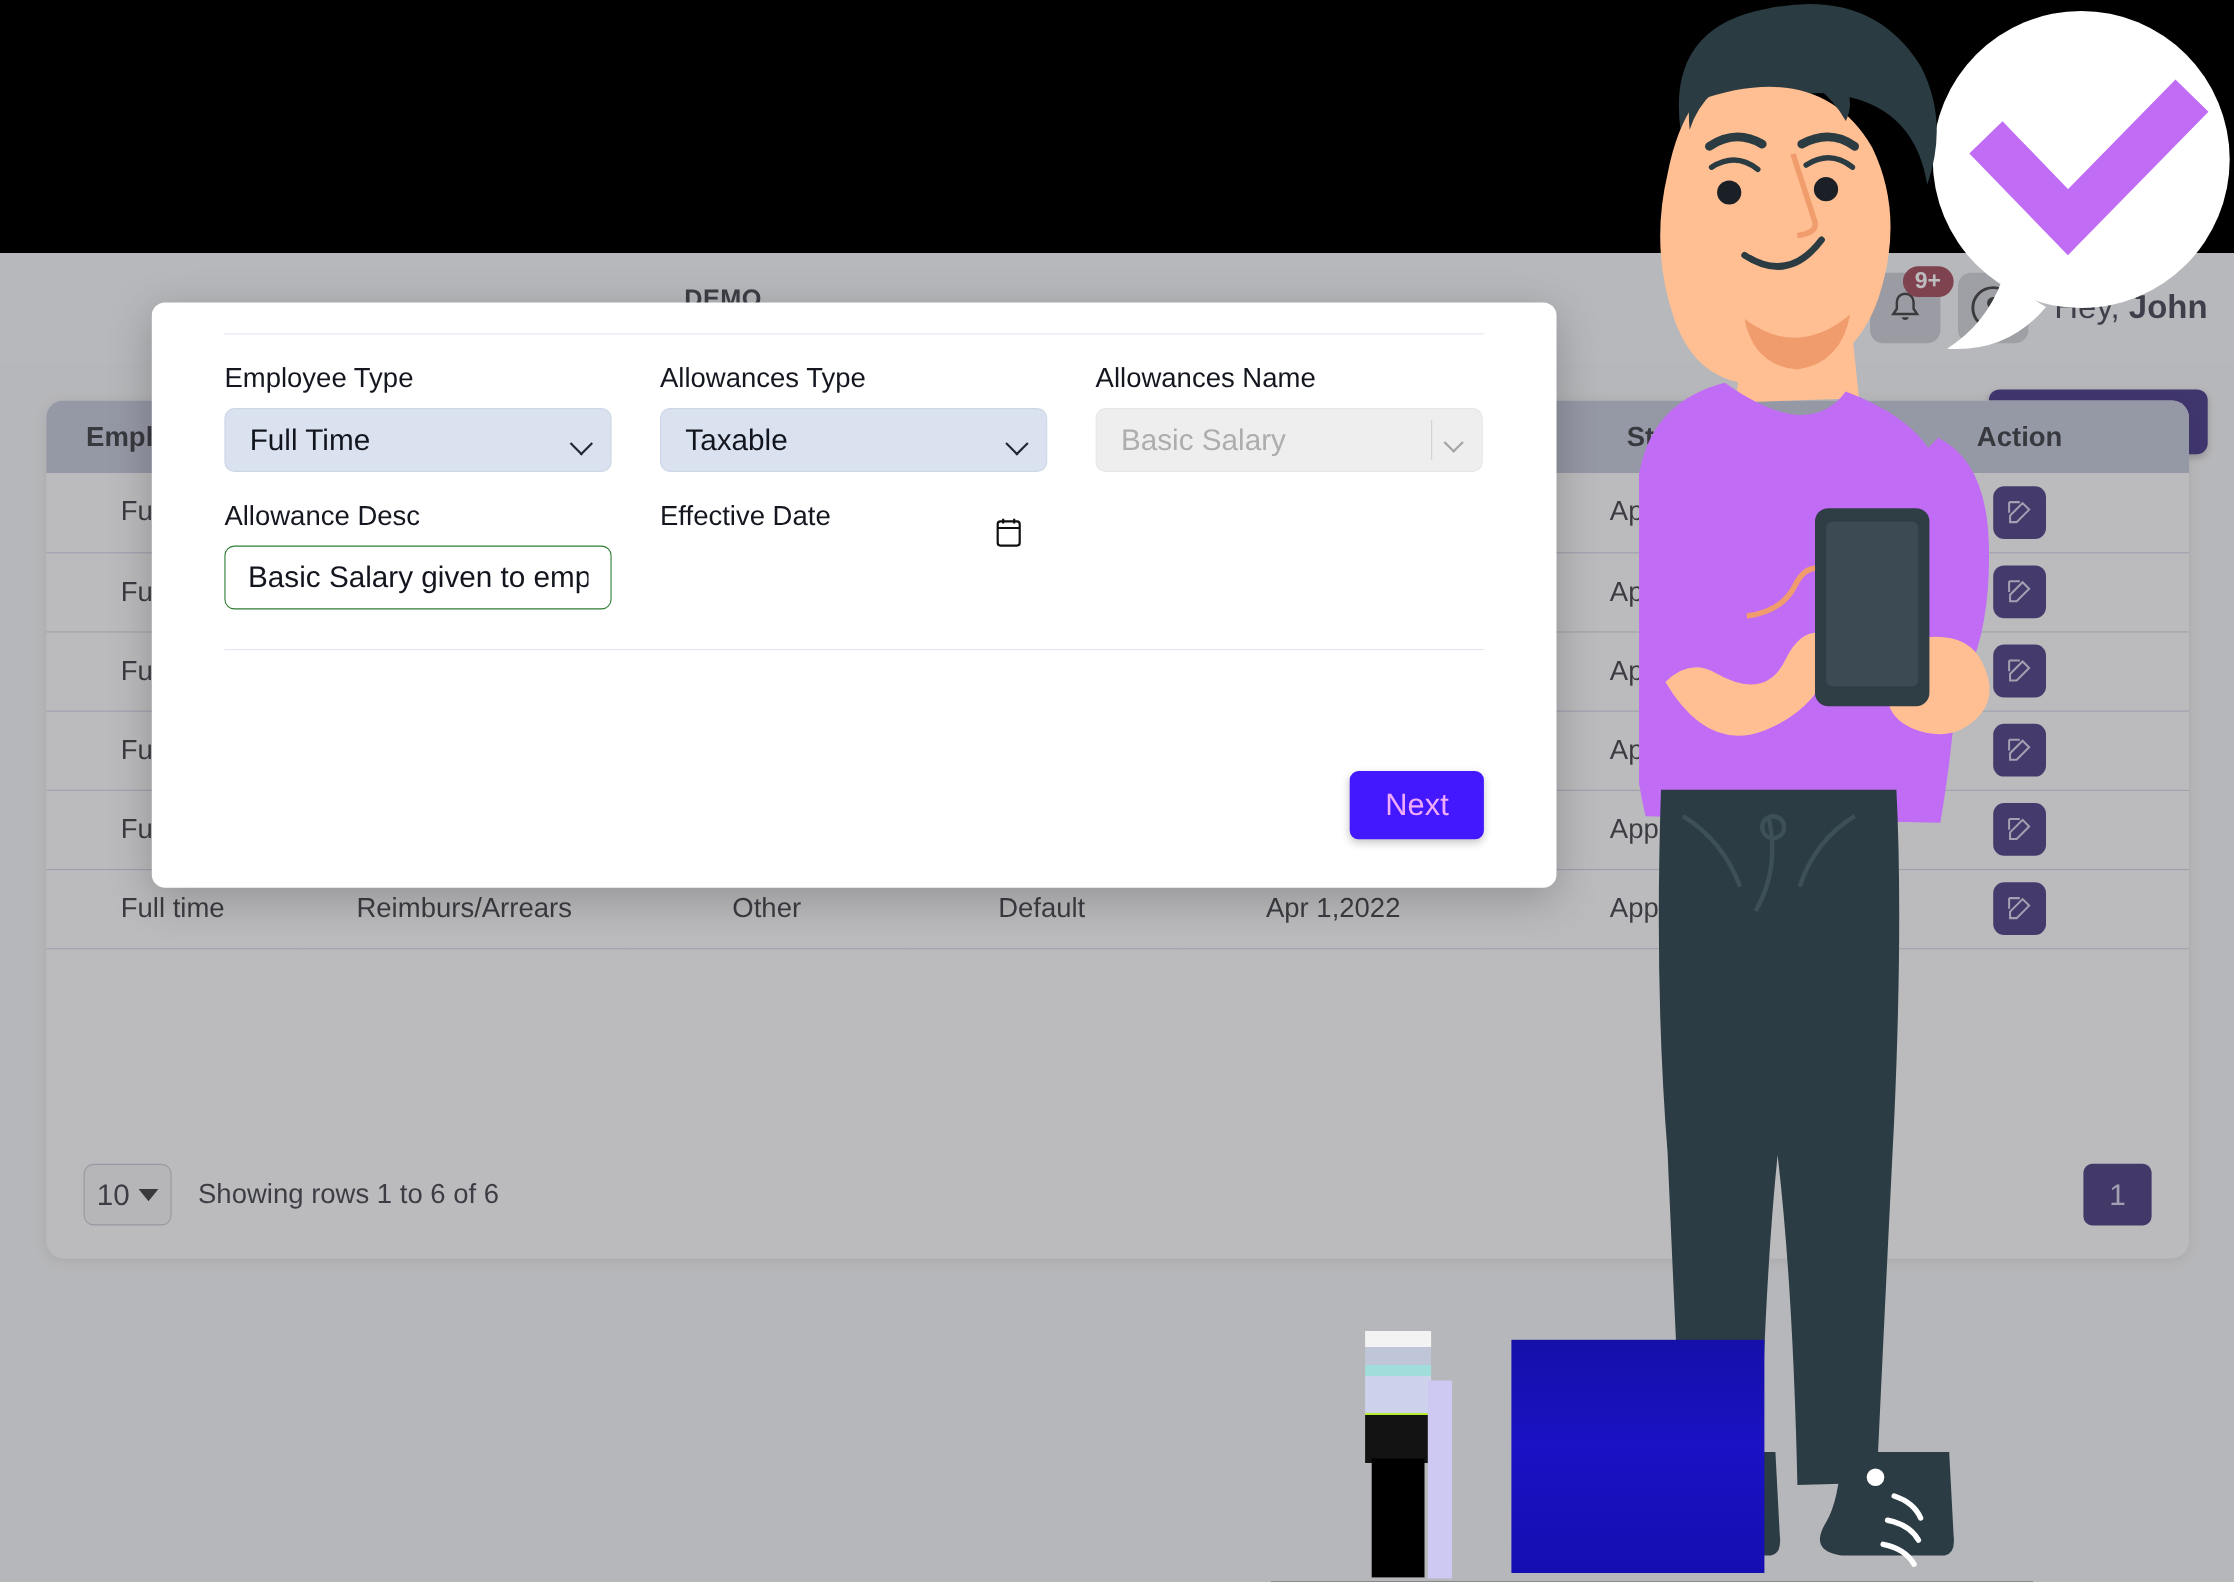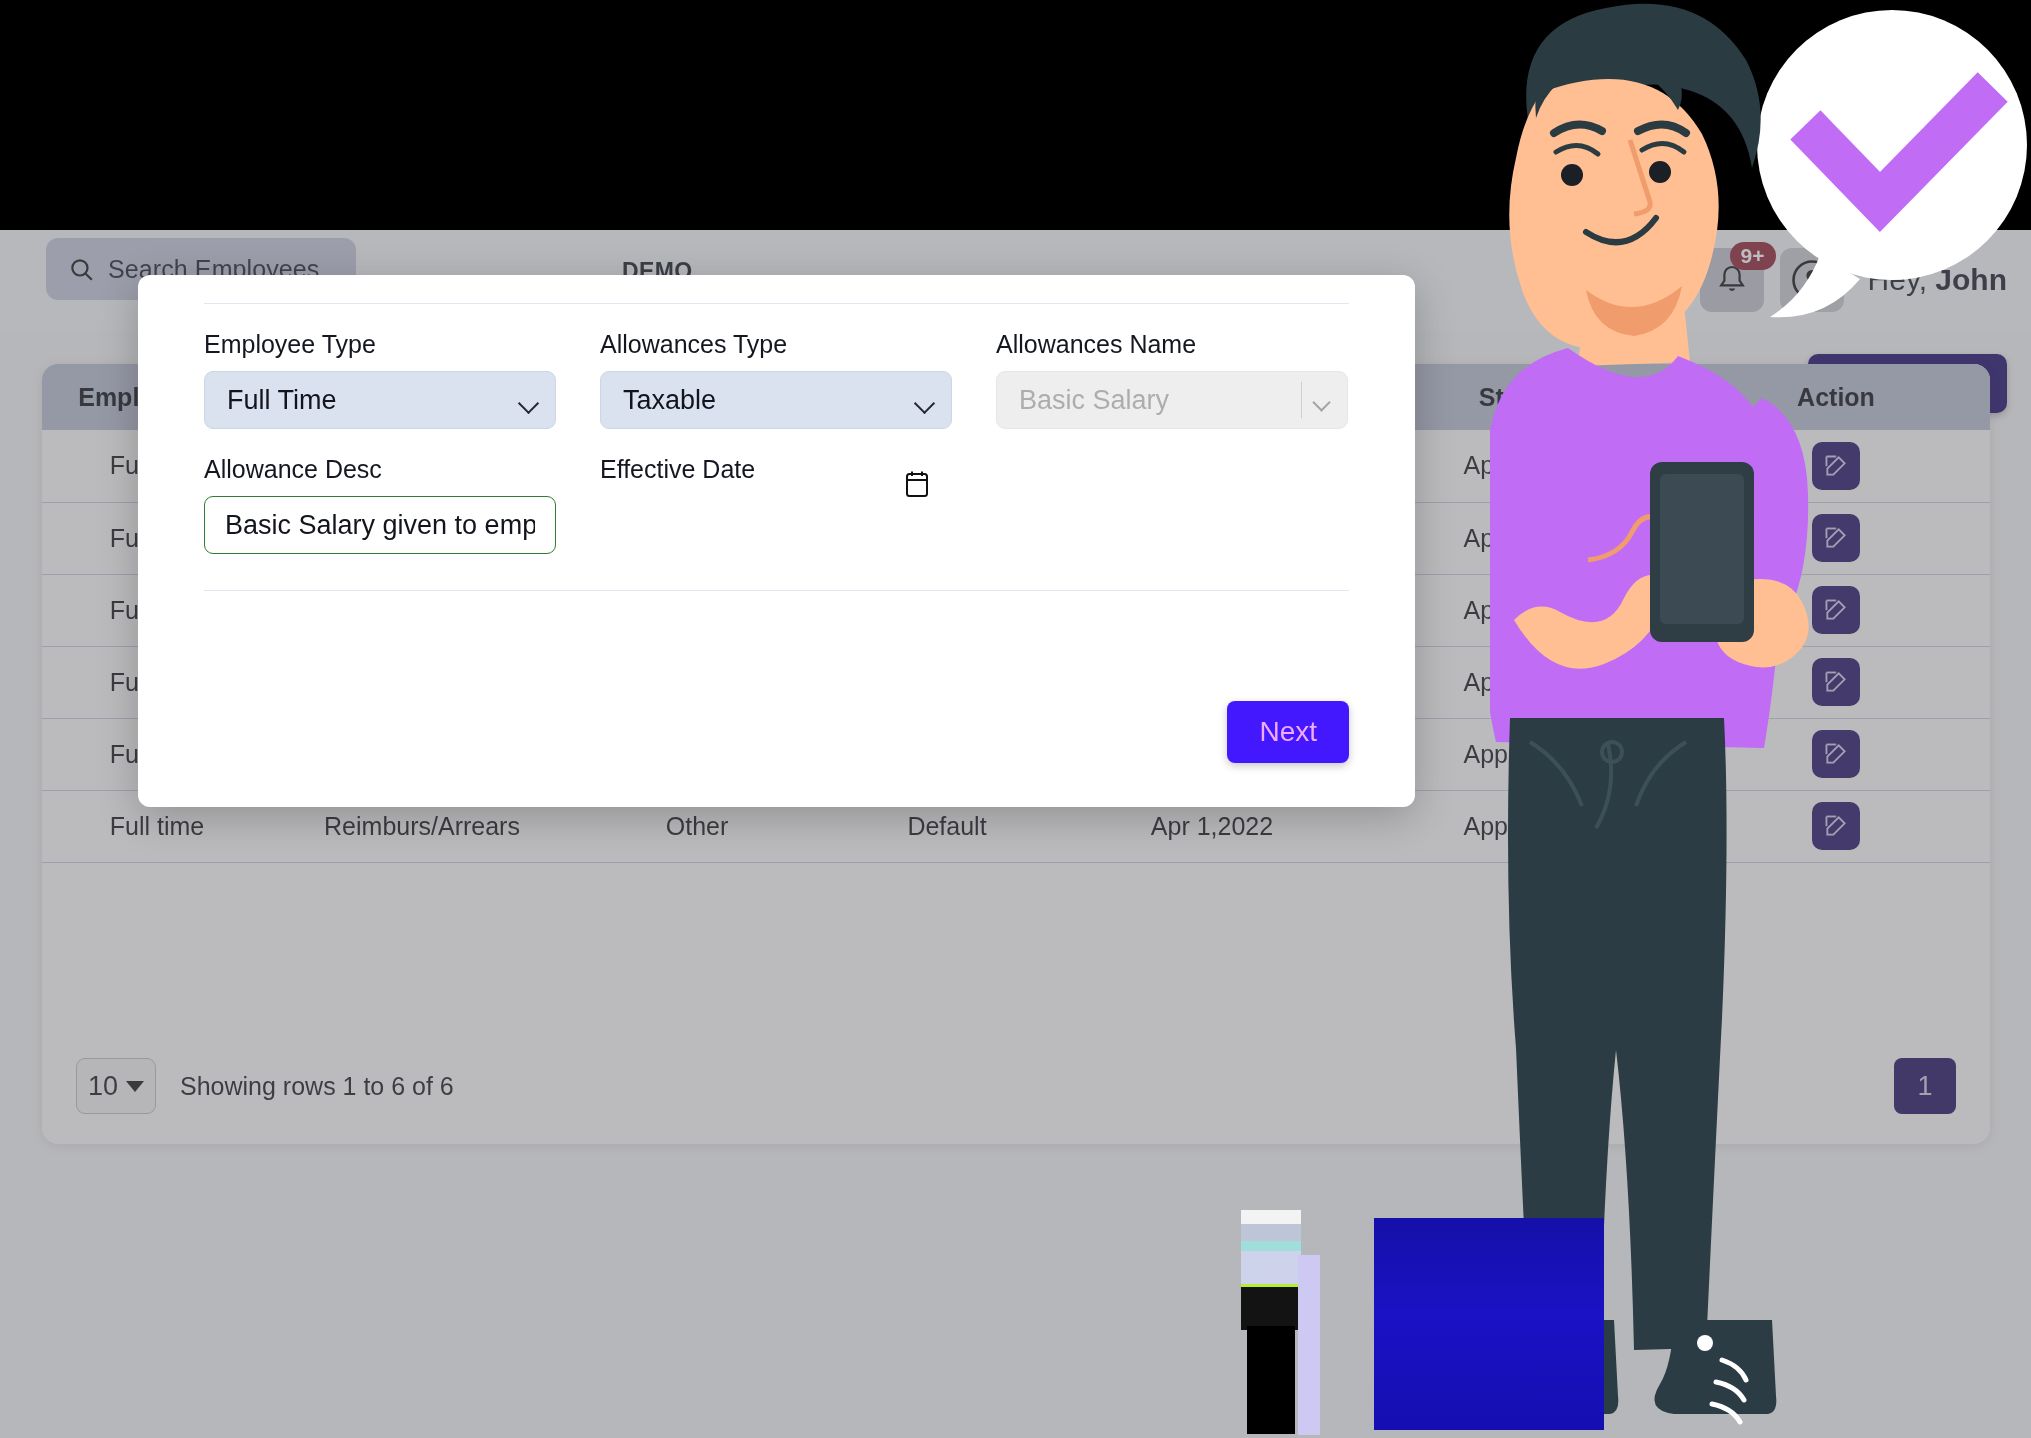--- a/index.html
+++ b/index.html
@@ -183,27 +183,20 @@
 </style>
 </head>
 <body>
 
 <div id="root">
 
   <div class="app">
 
     <div class="appbar">
 
-      <div class="search-box">
-        <svg class="search-icon" viewBox="0 0 24 24" fill="none" stroke="#111" stroke-width="2">
-          <circle cx="11" cy="11" r="7"></circle>
-            <line x1="16.3" y1="16.3" x2="22" y2="22"></line>
-        </svg>
-        <span class="search-placeholder">Search Employees</span>
-      </div>
 
       <div class="brand-demo">DEMO</div>
 
       <div class="hdr-right">
         <button class="icon-btn">
           <svg width="30" height="30" viewBox="0 0 24 24">
             <path d="M20 14.5A8.5 8.5 0 0 1 9.5 4a8.5 8.5 0 1 0 10.5 10.5z" fill="#111"></path>
           </svg>
         </button>
         <button class="icon-btn">

